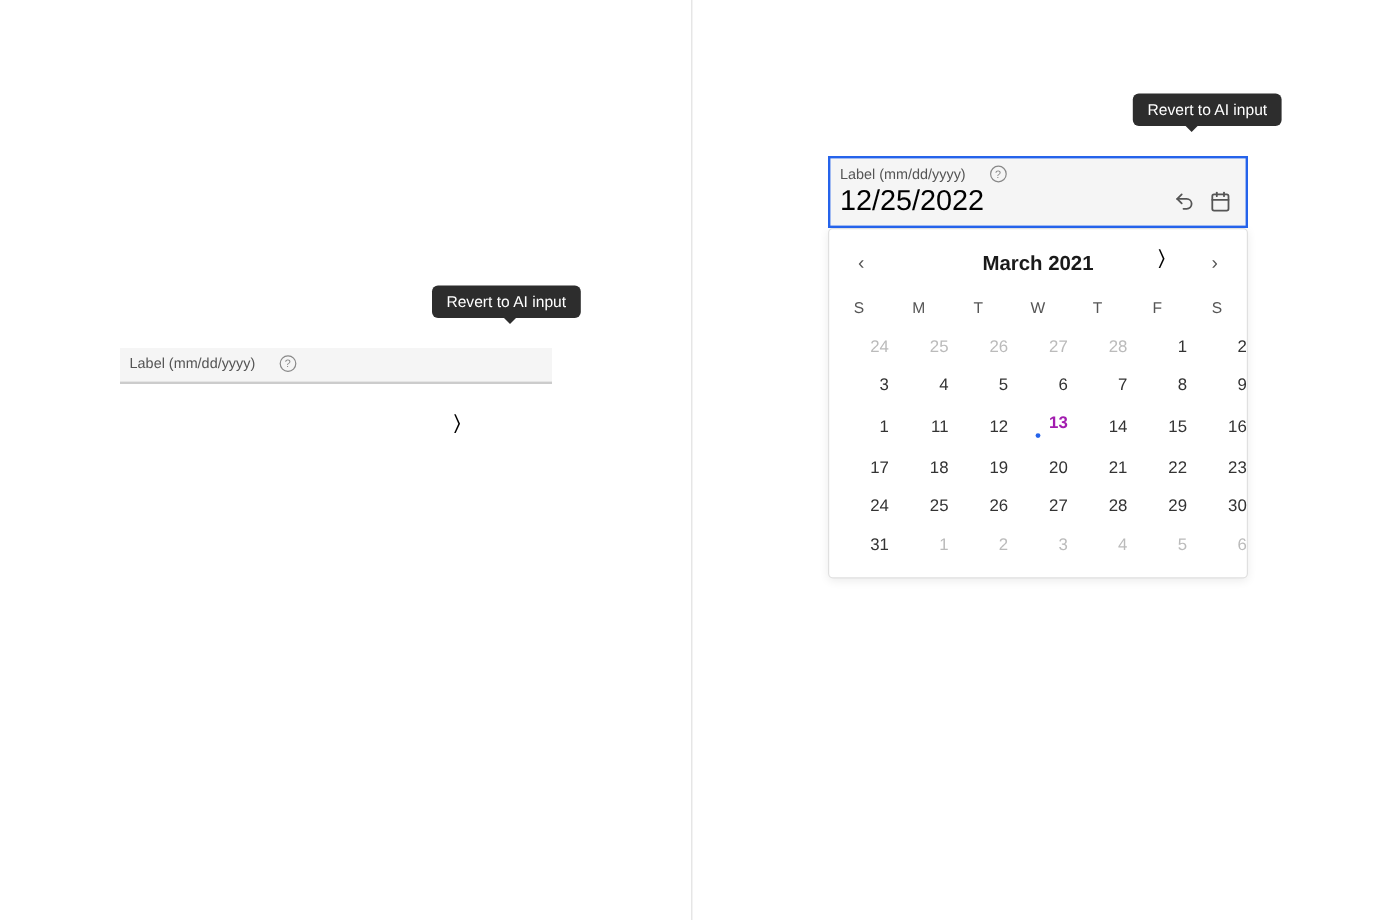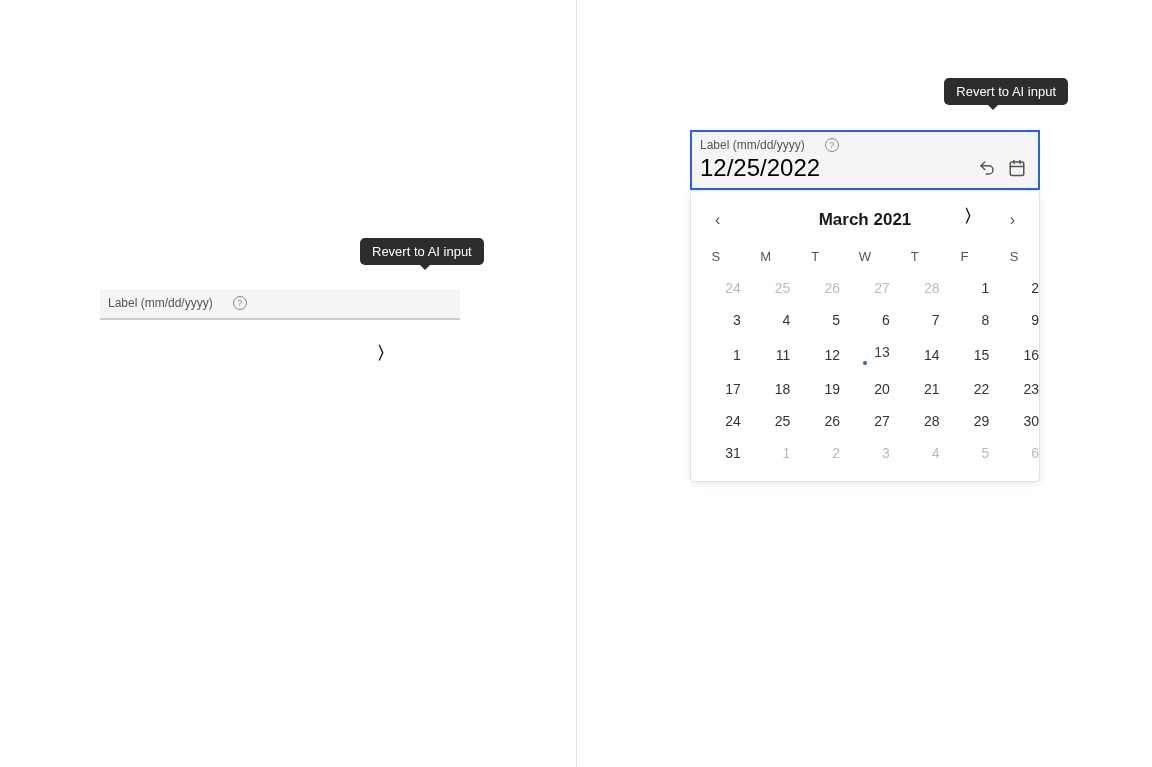--- a/index.html
+++ b/index.html
@@ -217,22 +217,22 @@
       padding: 8px 0;
       width: 50px;
       cursor: pointer;
     }
 
     .calendar-grid td.other-month {
       color: #bbb;
     }
 
     .calendar-grid td.today {
-      color: #404040;
-      font-weight: 400;
+      color: #a21caf;
+      font-weight: 700;
       position: relative;
     }
 
     .calendar-grid td.today::after {
       content: '';
       display: block;
       width: 4px;
       height: 4px;
       border-radius: 50%;
       background: #2563eb;

